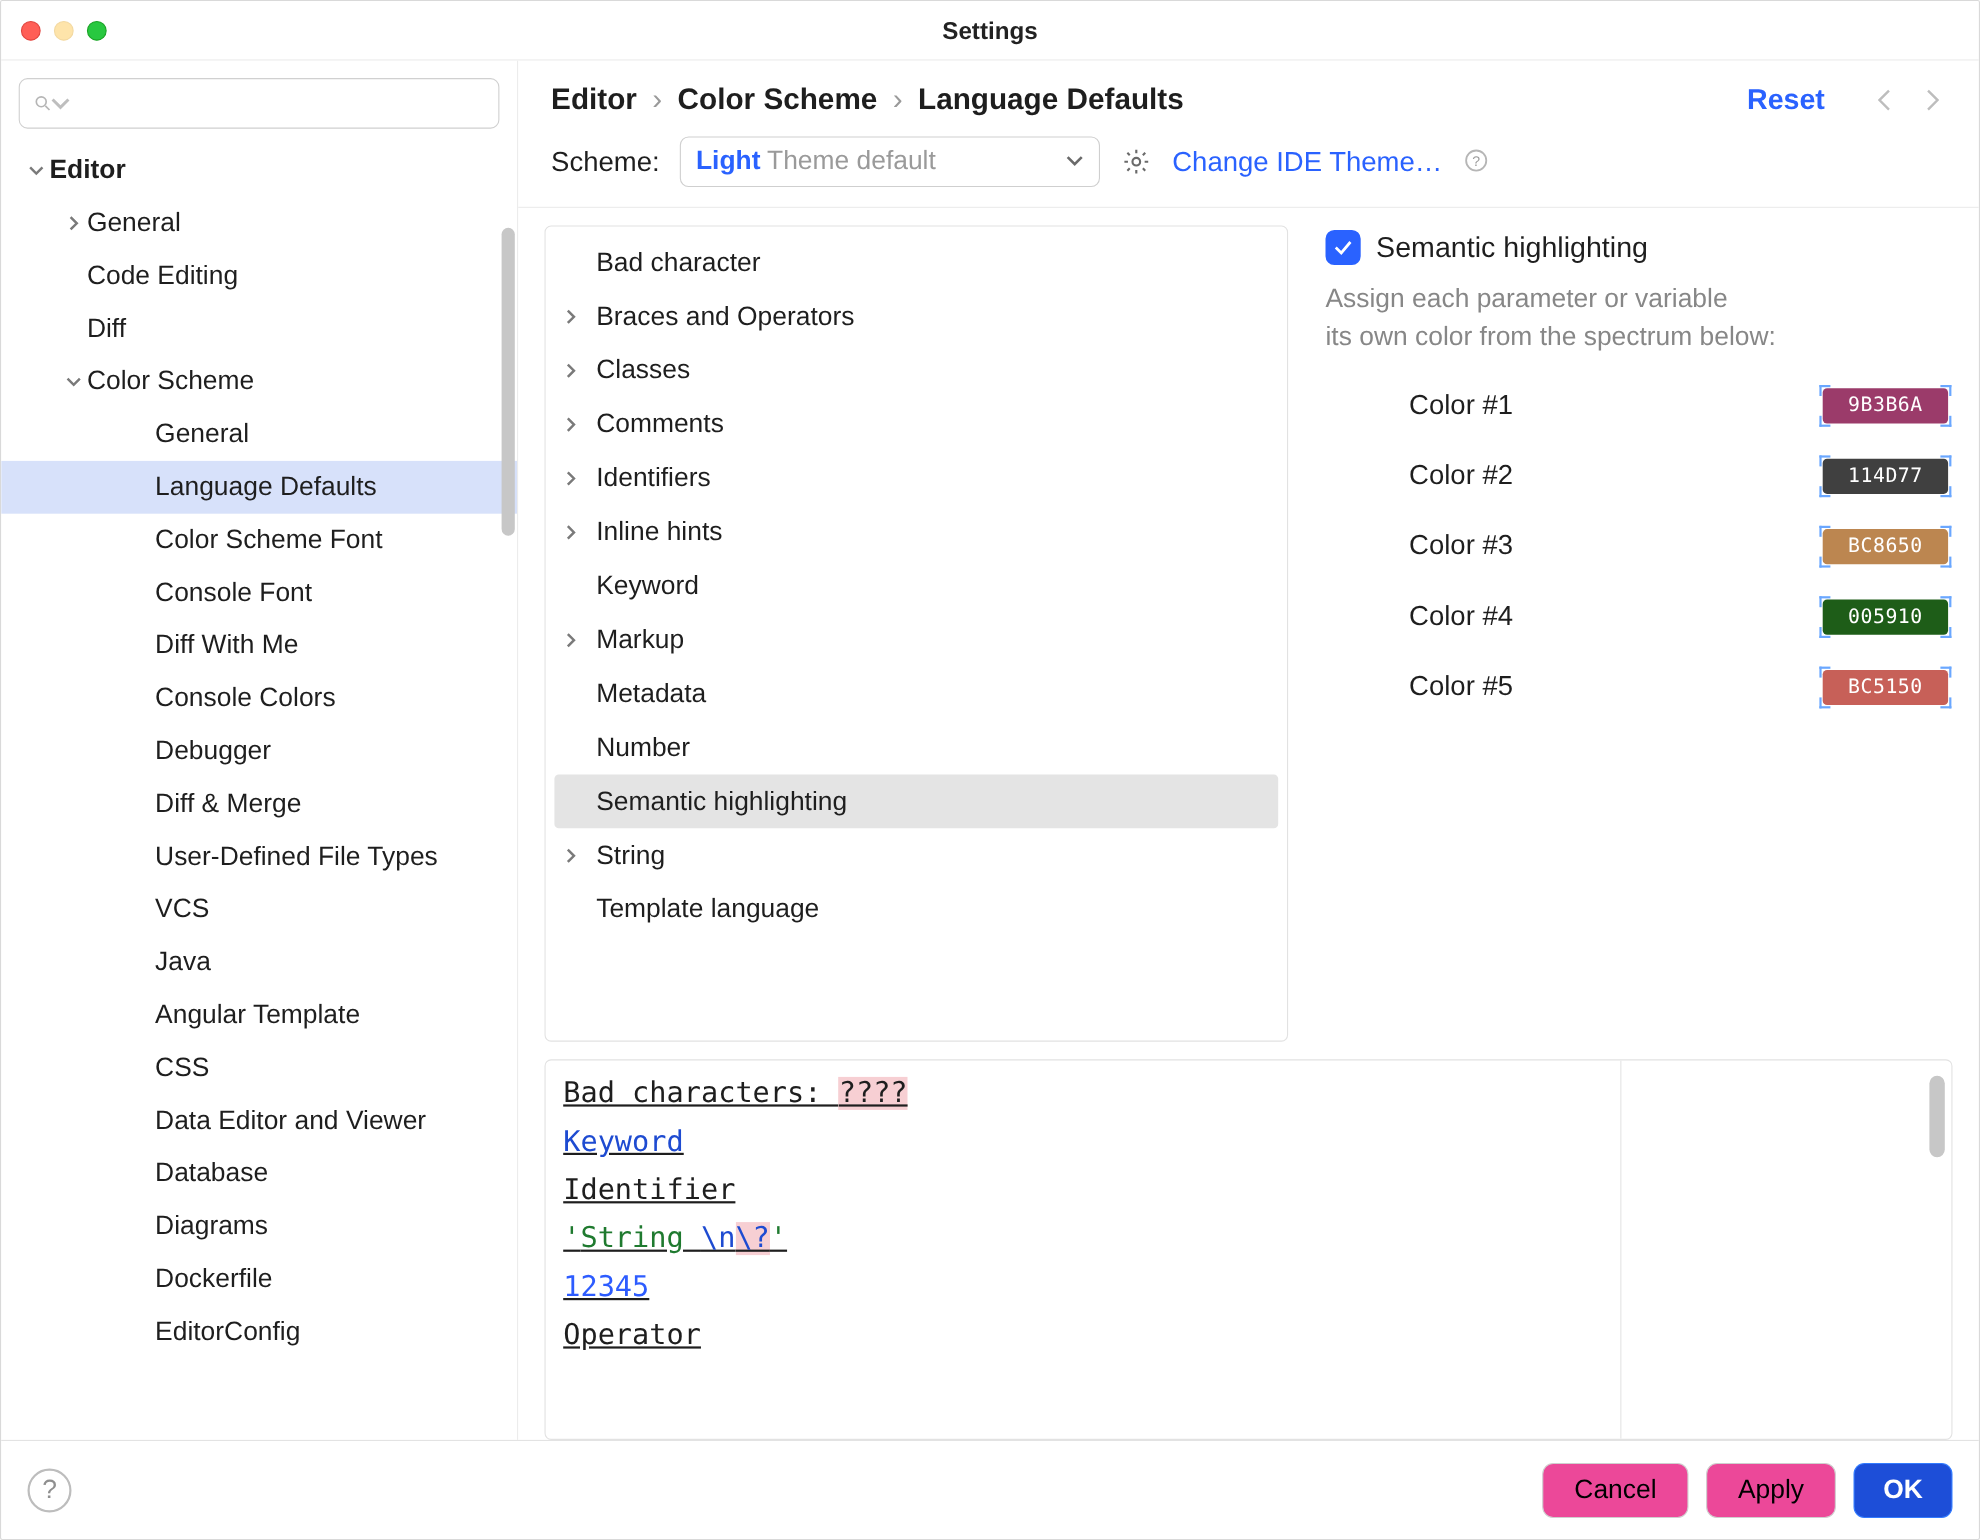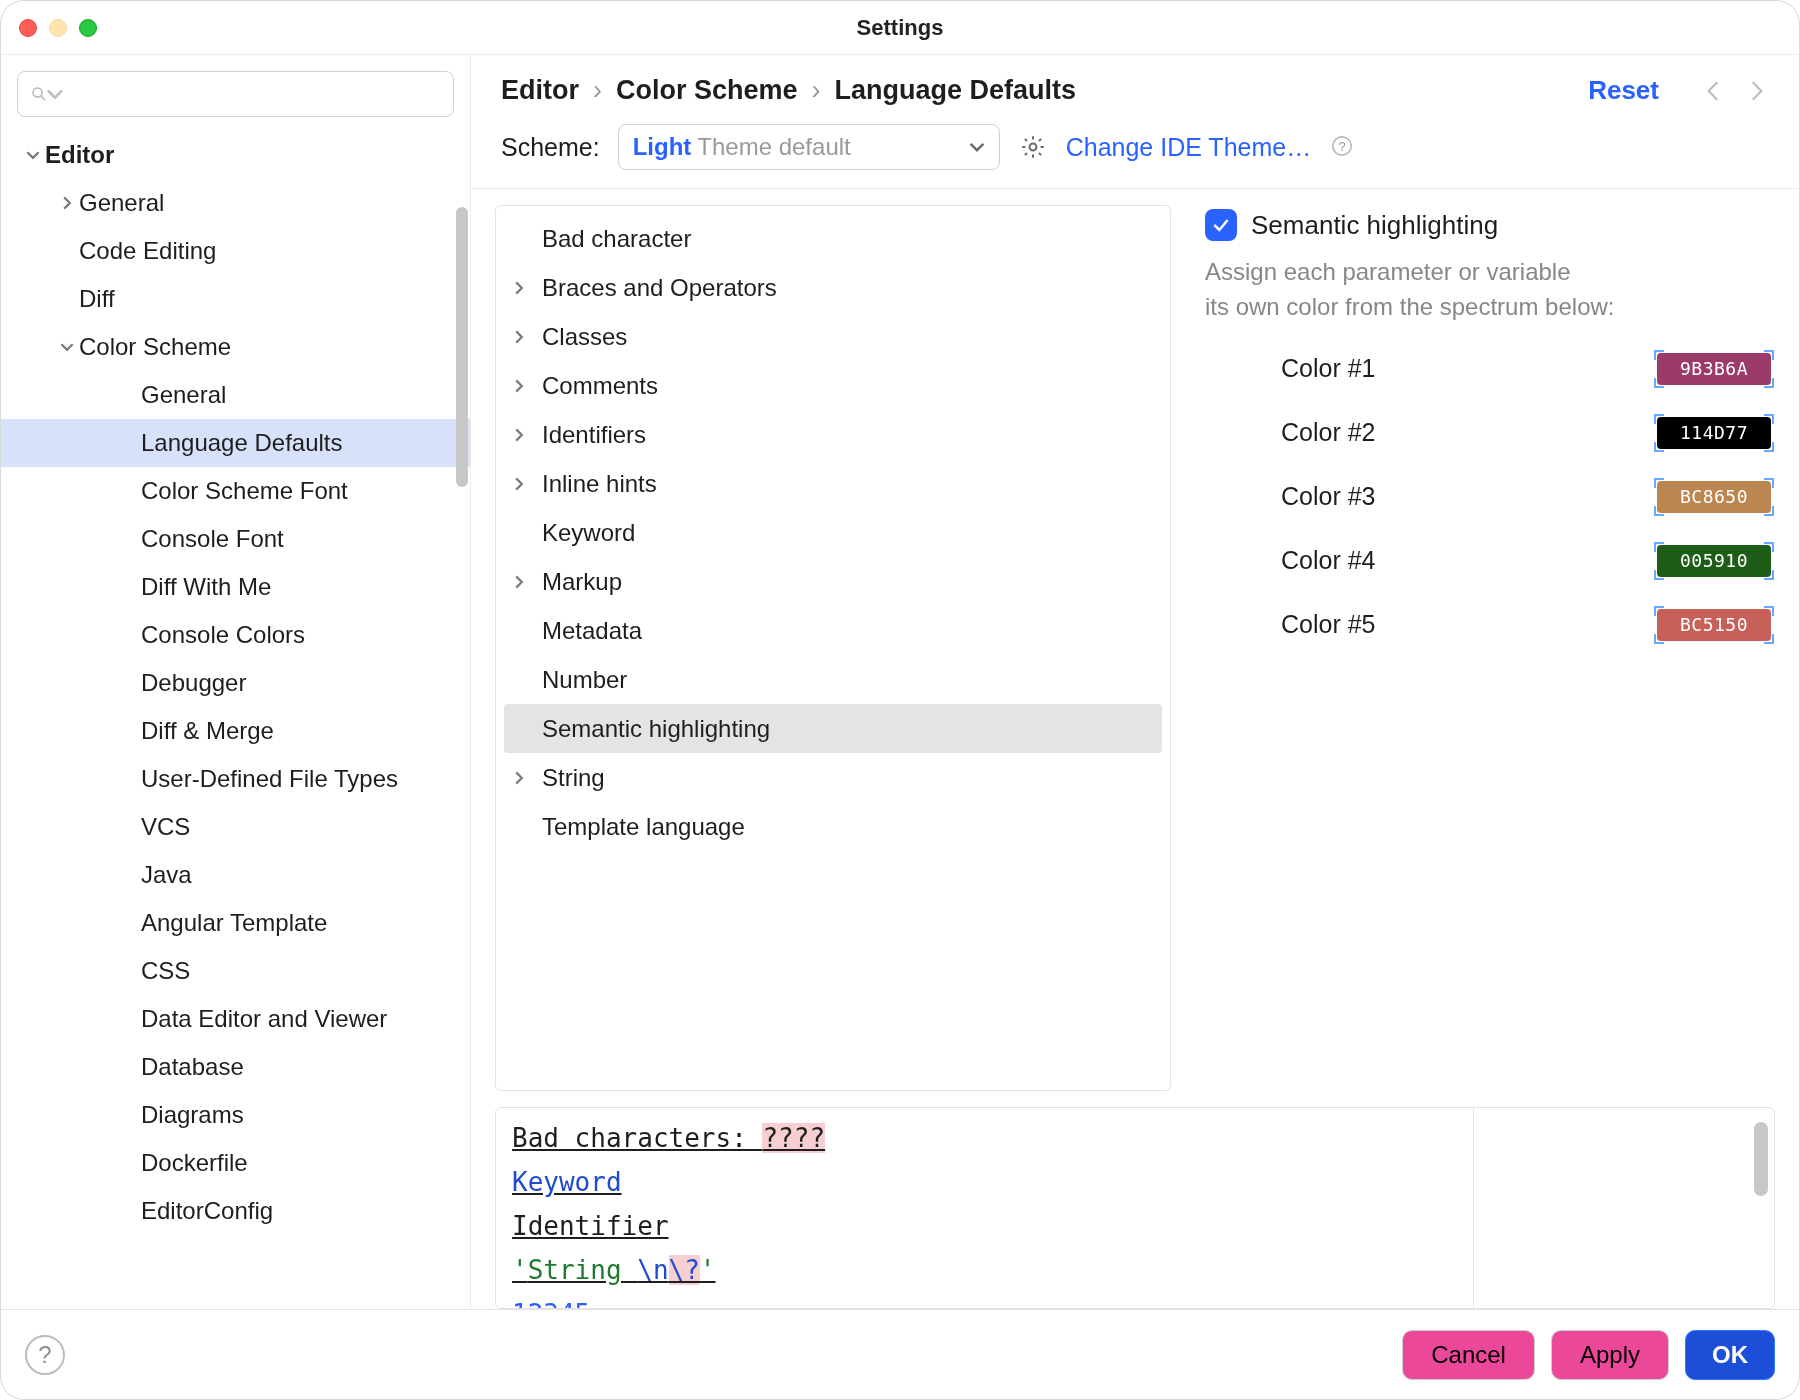--- a/index.html
+++ b/index.html
@@ -1,17 +1,17 @@
 <!DOCTYPE html>
 <html><head>
 <meta charset="utf-8">
 <style>
 * { box-sizing: border-box; margin: 0; padding: 0; }
 html, body { width: 1800px; height: 1400px; font-family: -apple-system, "Segoe UI", "Helvetica Neue", Arial, sans-serif; font-size: 14px; color: #1e1e1e; background: #fff; overflow: hidden; }
-.window { width: 1800px; height: 1400px; display: flex; flex-direction: column; border: 1px solid #d9d9d9; border-radius: 24px; overflow: hidden; background: #fff; }
+.window { width: 1800px; height: 1400px; display: flex; flex-direction: column; border: 1px solid #d9d9d9; border-radius: 2px; overflow: hidden; background: #fff; }
 
 
 .titlebar { height: 54px; display: flex; align-items: center; padding: 0 18px; border-bottom: 1px solid #ececec; }
 .traffic { display: flex; gap: 12px; }
 .tl { width: 18px; height: 18px; border-radius: 50%; }
 .tl.close { background:#ff5f57; border:1px solid #e24640; }
 .tl.min { background:#febc2e; border:1px solid #e1a116; opacity:.4; }
 .tl.max { background:#28c840; border:1px solid #1ba426; }
 .title { flex:1; text-align:center; font-size:22px; font-weight:600; color:#222; }
 .title-spacer { width: 78px; }
@@ -50,21 +50,21 @@
 .scheme-strong { color:#2a62ff; font-weight:700; }
 .scheme-rest { color:#9a9a9a; margin-left:6px; }
 .scheme-select .dd { margin-left:auto; }
 .gear-btn { width:30px; height:30px; display:flex; align-items:center; justify-content:center; cursor:pointer; }
 .link-action { font-size: 25px; color:#2a62ff; cursor:pointer; }
 .help-icon { margin-left:2px; }
 
 .content { flex:1; display:flex; flex-direction:column; padding: 16px 24px 0 24px; overflow:hidden; }
 .top-panes { flex:0 0 auto; display:flex; gap: 28px; }
 
-.attr-list { width: 676px; height: 886px; border:1px solid #e2e2e2; border-radius: 6px; padding: 8px 8px; overflow:auto; }
+.attr-list { width: 676px; height: 742px; border:1px solid #e2e2e2; border-radius: 6px; padding: 8px 8px; overflow:auto; }
 .attr-row { display:flex; align-items:center; height: 49px; font-size: 24px; border-radius:4px; padding-left: 8px; cursor:default; }
 .attr-row .arrow { width: 30px; display:inline-flex; justify-content:flex-start; color:#8a8a8a; }
 .attr-row .arrow svg { width:14px; height:14px; }
 .attr-row .label { margin-left: 0px; }
 .attr-row.noarrow .label { margin-left: 30px; }
 .attr-row.selected { background:#e4e4e4; }
 
 .detail { flex:1; padding: 4px 4px 0 6px; }
 .chk-row { display:flex; align-items:center; gap: 14px; font-size: 26px; }
 .chk { width:32px; height:32px; border:2.5px solid #2a62ff; border-radius:8px; background:#2a62ff; display:flex; align-items:center; justify-content:center; }
@@ -379,21 +379,21 @@
               <span>Assign each parameter or variable</span><br>
               <span>its own color from the spectrum below:</span>
             </div>
             <div class="swatches" id="swatches">
                 <div class="sw-row">
                   <span class="sw-label">Color #1</span>
                   <div class="sw" style="background: rgb(155, 59, 106);">9B3B6A<span class="h1"></span><span class="h2"></span><span class="h3"></span><span class="h4"></span><span class="v1"></span><span class="v2"></span><span class="v3"></span><span class="v4"></span></div>
                 </div>
                 <div class="sw-row">
                   <span class="sw-label">Color #2</span>
-                  <div class="sw" style="background: #000000;">114D77<span class="h1"></span><span class="h2"></span><span class="h3"></span><span class="h4"></span><span class="v1"></span><span class="v2"></span><span class="v3"></span><span class="v4"></span></div>
+                  <div class="sw" style="background: #404040;">114D77<span class="h1"></span><span class="h2"></span><span class="h3"></span><span class="h4"></span><span class="v1"></span><span class="v2"></span><span class="v3"></span><span class="v4"></span></div>
                 </div>
                 <div class="sw-row">
                   <span class="sw-label">Color #3</span>
                   <div class="sw" style="background: rgb(188, 134, 80);">BC8650<span class="h1"></span><span class="h2"></span><span class="h3"></span><span class="h4"></span><span class="v1"></span><span class="v2"></span><span class="v3"></span><span class="v4"></span></div>
                 </div>
                 <div class="sw-row">
                   <span class="sw-label">Color #4</span>
                   <div class="sw" style="background: rgb(30, 93, 24);">005910<span class="h1"></span><span class="h2"></span><span class="h3"></span><span class="h4"></span><span class="v1"></span><span class="v2"></span><span class="v3"></span><span class="v4"></span></div>
                 </div>
                 <div class="sw-row">

